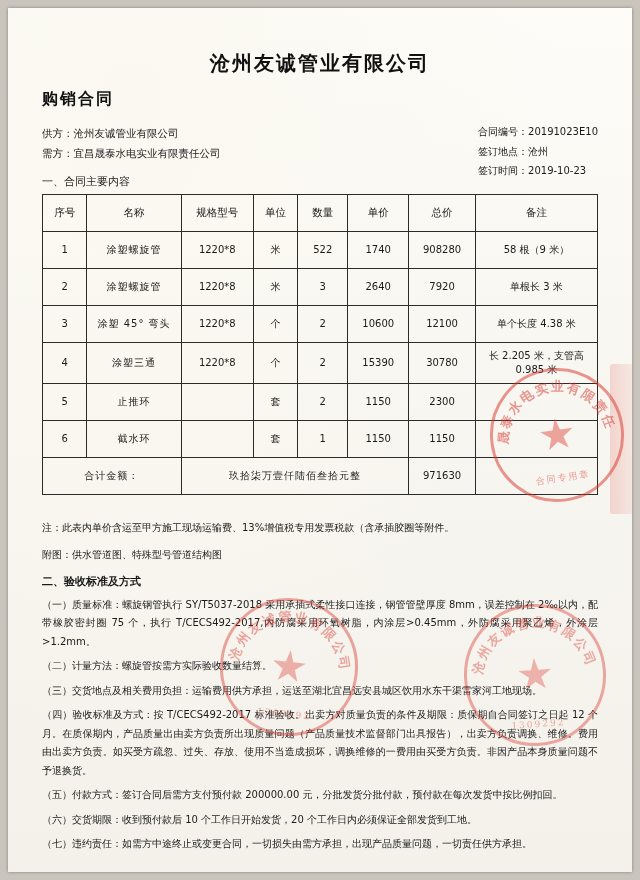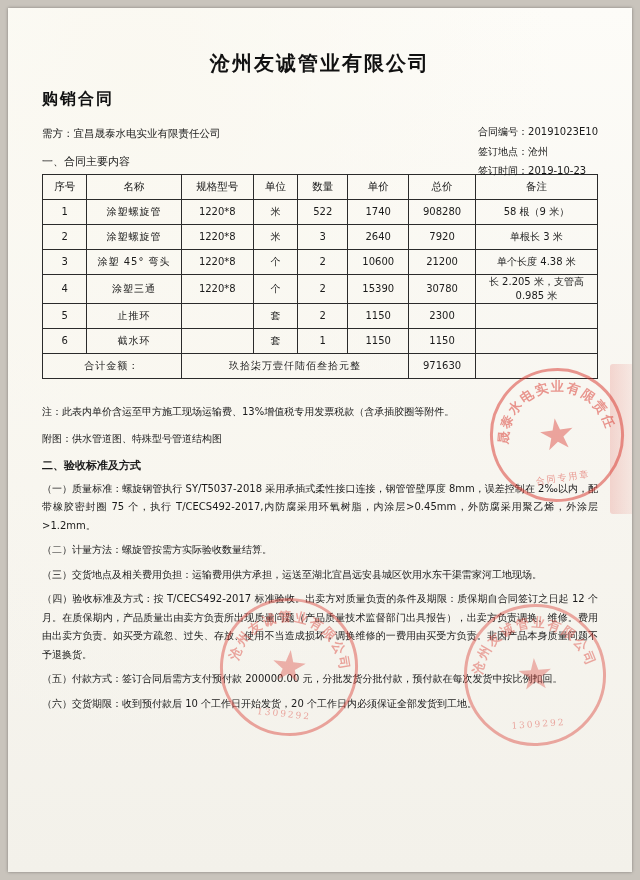--- a/index.html
+++ b/index.html
@@ -80,21 +80,21 @@
   }
   table.main {
     width: 100%;
     border-collapse: collapse;
     font-size: 10px;
     table-layout: fixed;
   }
   table.main th, table.main td {
     border: 1px solid #2b2b2b;
     text-align: center;
-    padding: 0 2px;
+    padding: 6px 2px;
     height: 24px;
     color: #1a1a1a;
   }
   table.main th {
     font-weight: normal;
     font-size: 10.5px;
   }
   td.name-cell {
     letter-spacing: 1px;
   }
@@ -215,20 +215,21 @@
 
 <div class="page">
   <div class="paper-tint"></div>
 
   <div class="content">
 
     <div class="title">沧州友诚管业有限公司</div>
     <div class="subtitle">购销合同</div>
 
     <div class="parties">
+      <div class="party-line">供方：沧州友诚管业有限公司</div>
       <div class="party-line">需方：宜昌晟泰水电实业有限责任公司</div>
       <div class="meta">
         <div>
           <span>合同编号：</span><span>20191023E10</span>
         </div>
         <div>
           <span>签订地点：</span><span>沧州</span>
         </div>
         <div>
           <span>签订时间：</span><span>2019-10-23</span>
@@ -282,21 +283,21 @@
           <td>7920</td>
           <td>单根长 3 米</td>
         </tr>
         <tr>
           <td>3</td>
           <td class="name-cell">涂塑 45° 弯头</td>
           <td>1220*8</td>
           <td>个</td>
           <td>2</td>
           <td>10600</td>
-          <td>21200</td>
+          <td>12100</td>
           <td>单个长度 4.38 米</td>
         </tr>
         <tr>
           <td>4</td>
           <td class="name-cell">涂塑三通</td>
           <td>1220*8</td>
           <td>个</td>
           <td>2</td>
           <td>15390</td>
           <td>30780</td>
@@ -346,20 +347,23 @@
       <span class="clause-label">（三）</span><span>交货地点及相关费用负担：</span><span>运输费用供方承担，运送至湖北宜昌远安县城区饮用水东干渠雷家河工地现场。</span>
     </div>
     <div class="clause">
       <span class="clause-label">（四）</span><span>验收标准及方式：</span><span>按 T/CECS492-2017 标准验收。出卖方对质量负责的条件及期限：质保期自合同签订之日起 12 个月。在质保期内，产品质量出由卖方负责所出现质量问题（产品质量技术监督部门出具报告），出卖方负责调换、维修。费用由出卖方负责。如买受方疏忽、过失、存放、使用不当造成损坏，调换维修的一费用由买受方负责。非因产品本身质量问题不予退换货。</span>
     </div>
     <div class="clause">
       <span class="clause-label">（五）</span><span>付款方式：</span><span>签订合同后需方支付预付款 200000.00 元，分批发货分批付款，预付款在每次发货中按比例扣回。</span>
     </div>
     <div class="clause">
       <span class="clause-label">（六）</span><span>交货期限：</span><span>收到预付款后 10 个工作日开始发货，20 个工作日内必须保证全部发货到工地。</span>
+    </div>
+    <div class="clause">
+      <span class="clause-label">（七）</span><span>违约责任：</span><span>如需方中途终止或变更合同，一切损失由需方承担，出现产品质量问题，一切责任供方承担。</span>
     </div>
 
   </div>
 
   <div class="edge-stamp"></div>
 
   <div class="stamp stamp-round stamp-1">
     <div class="star"></div>
     <svg class="stamp-arc" viewBox="0 0 128 128">
       <defs>

